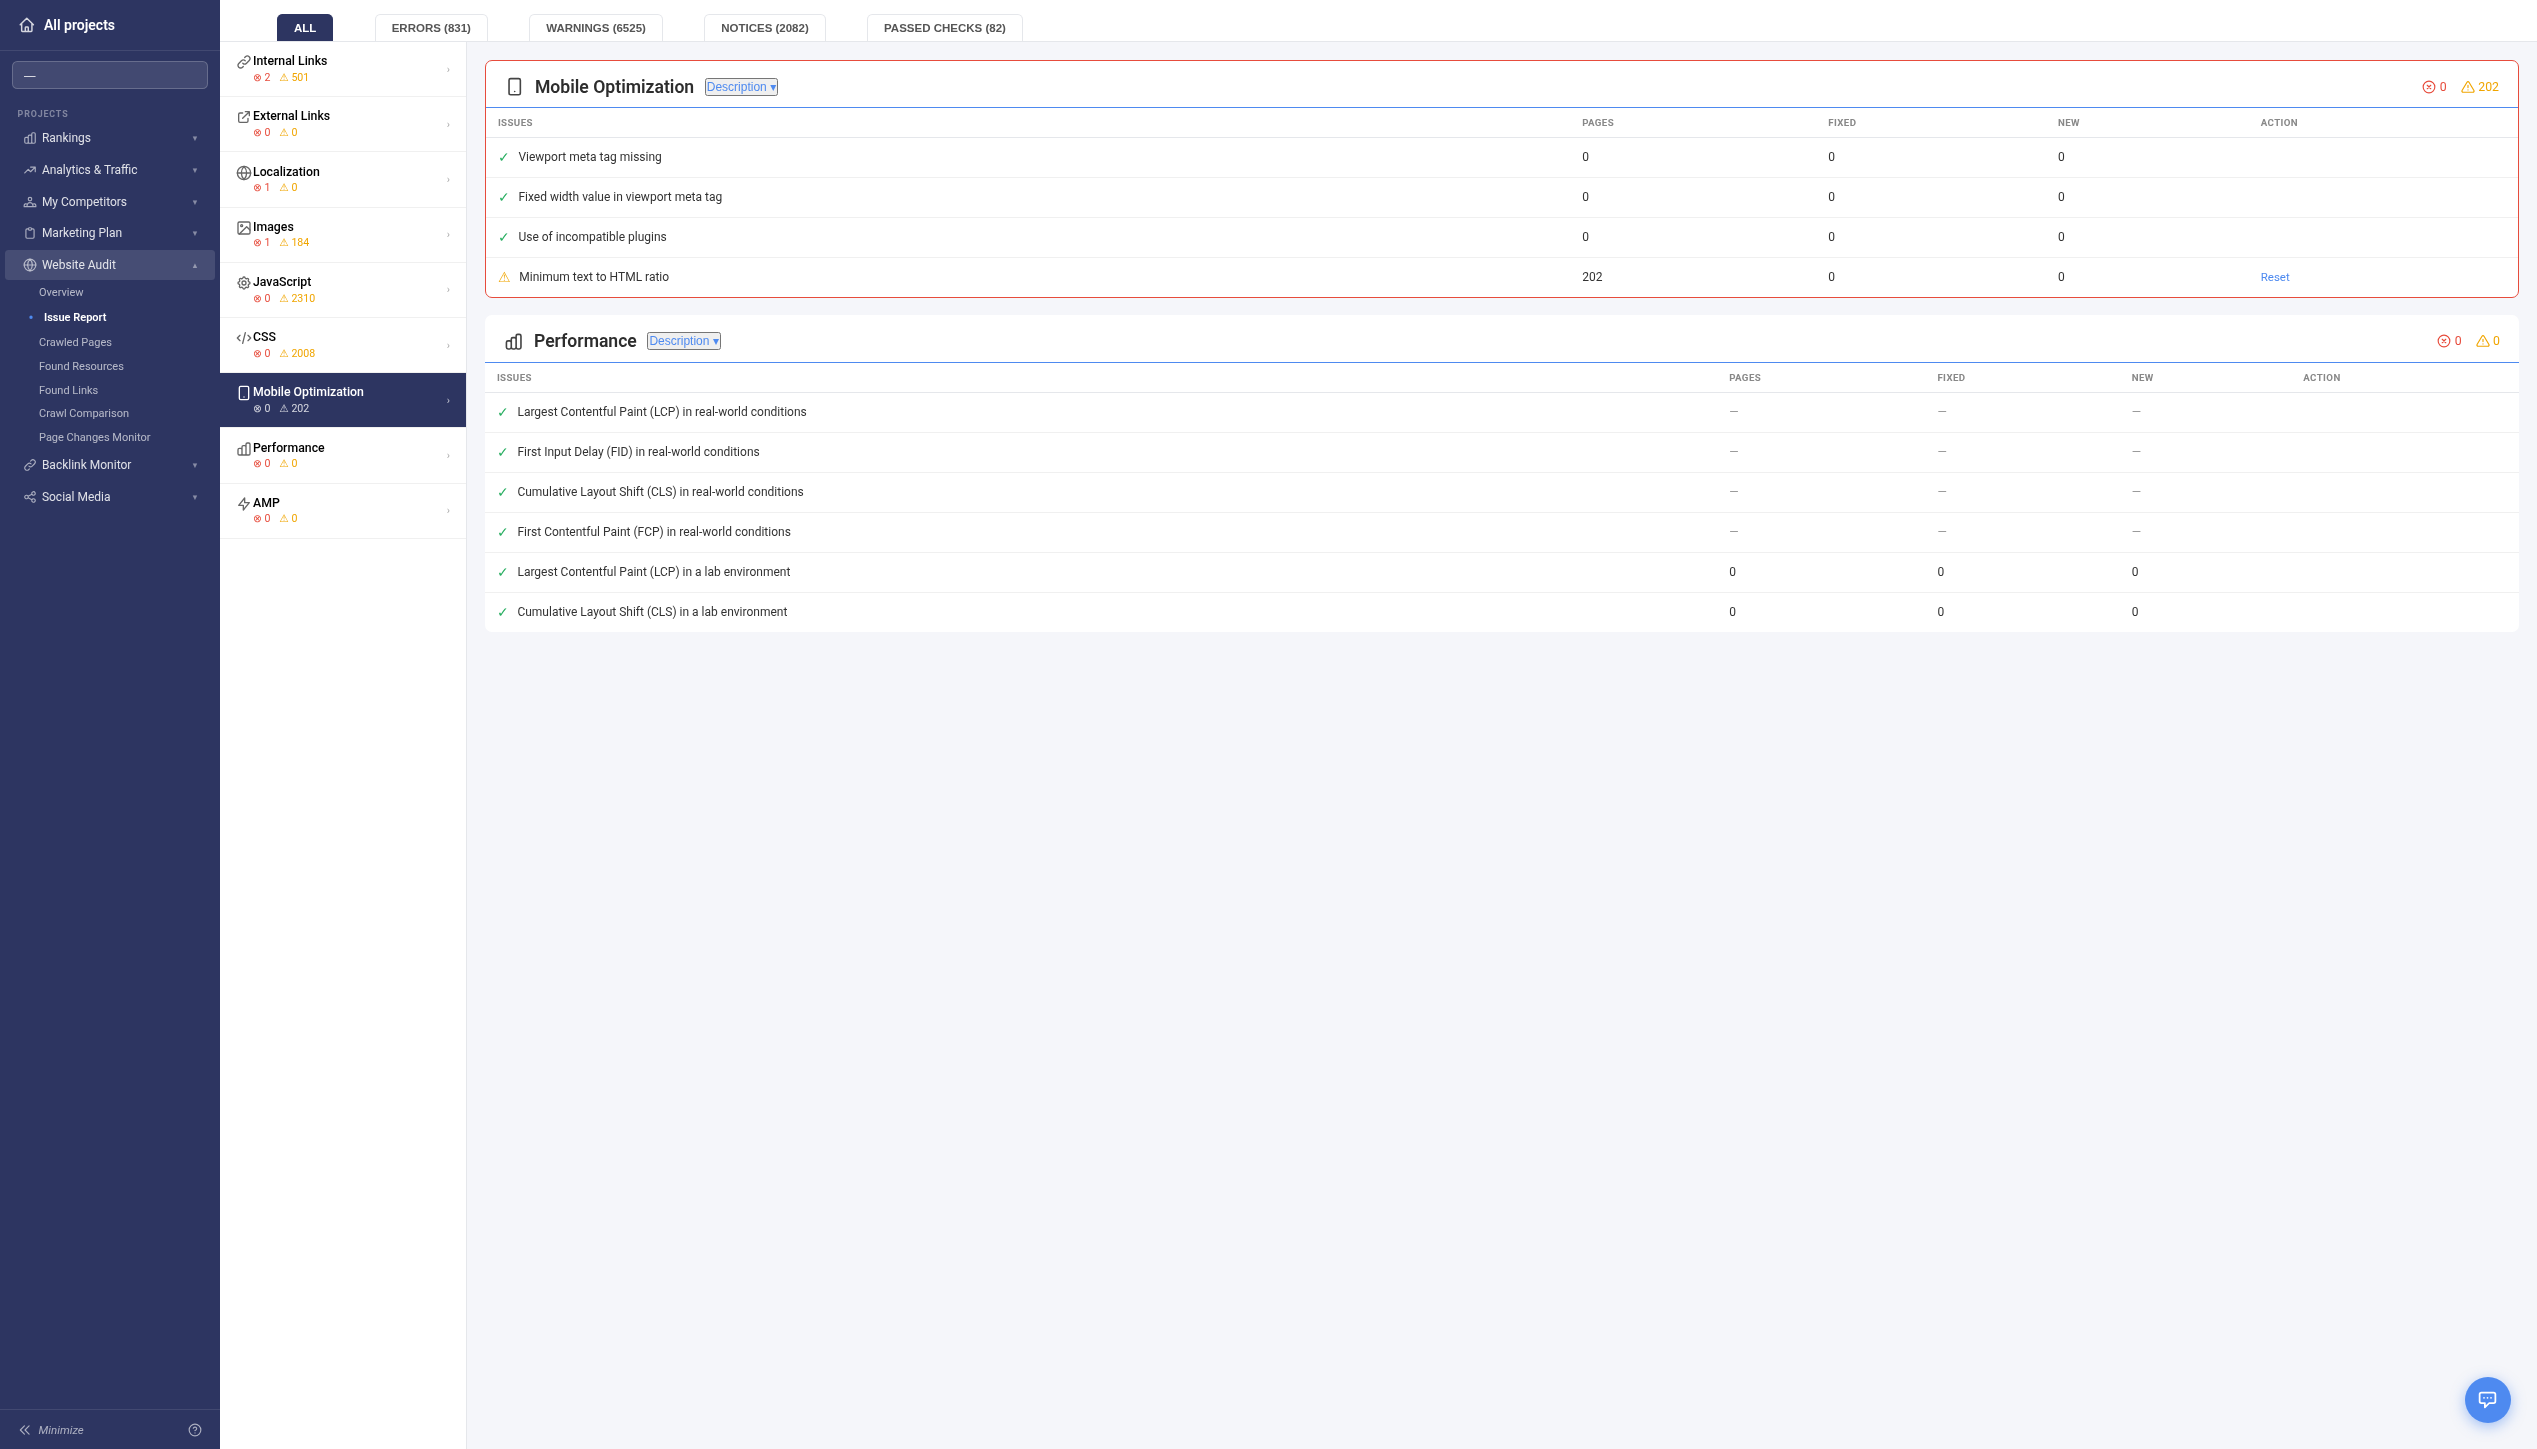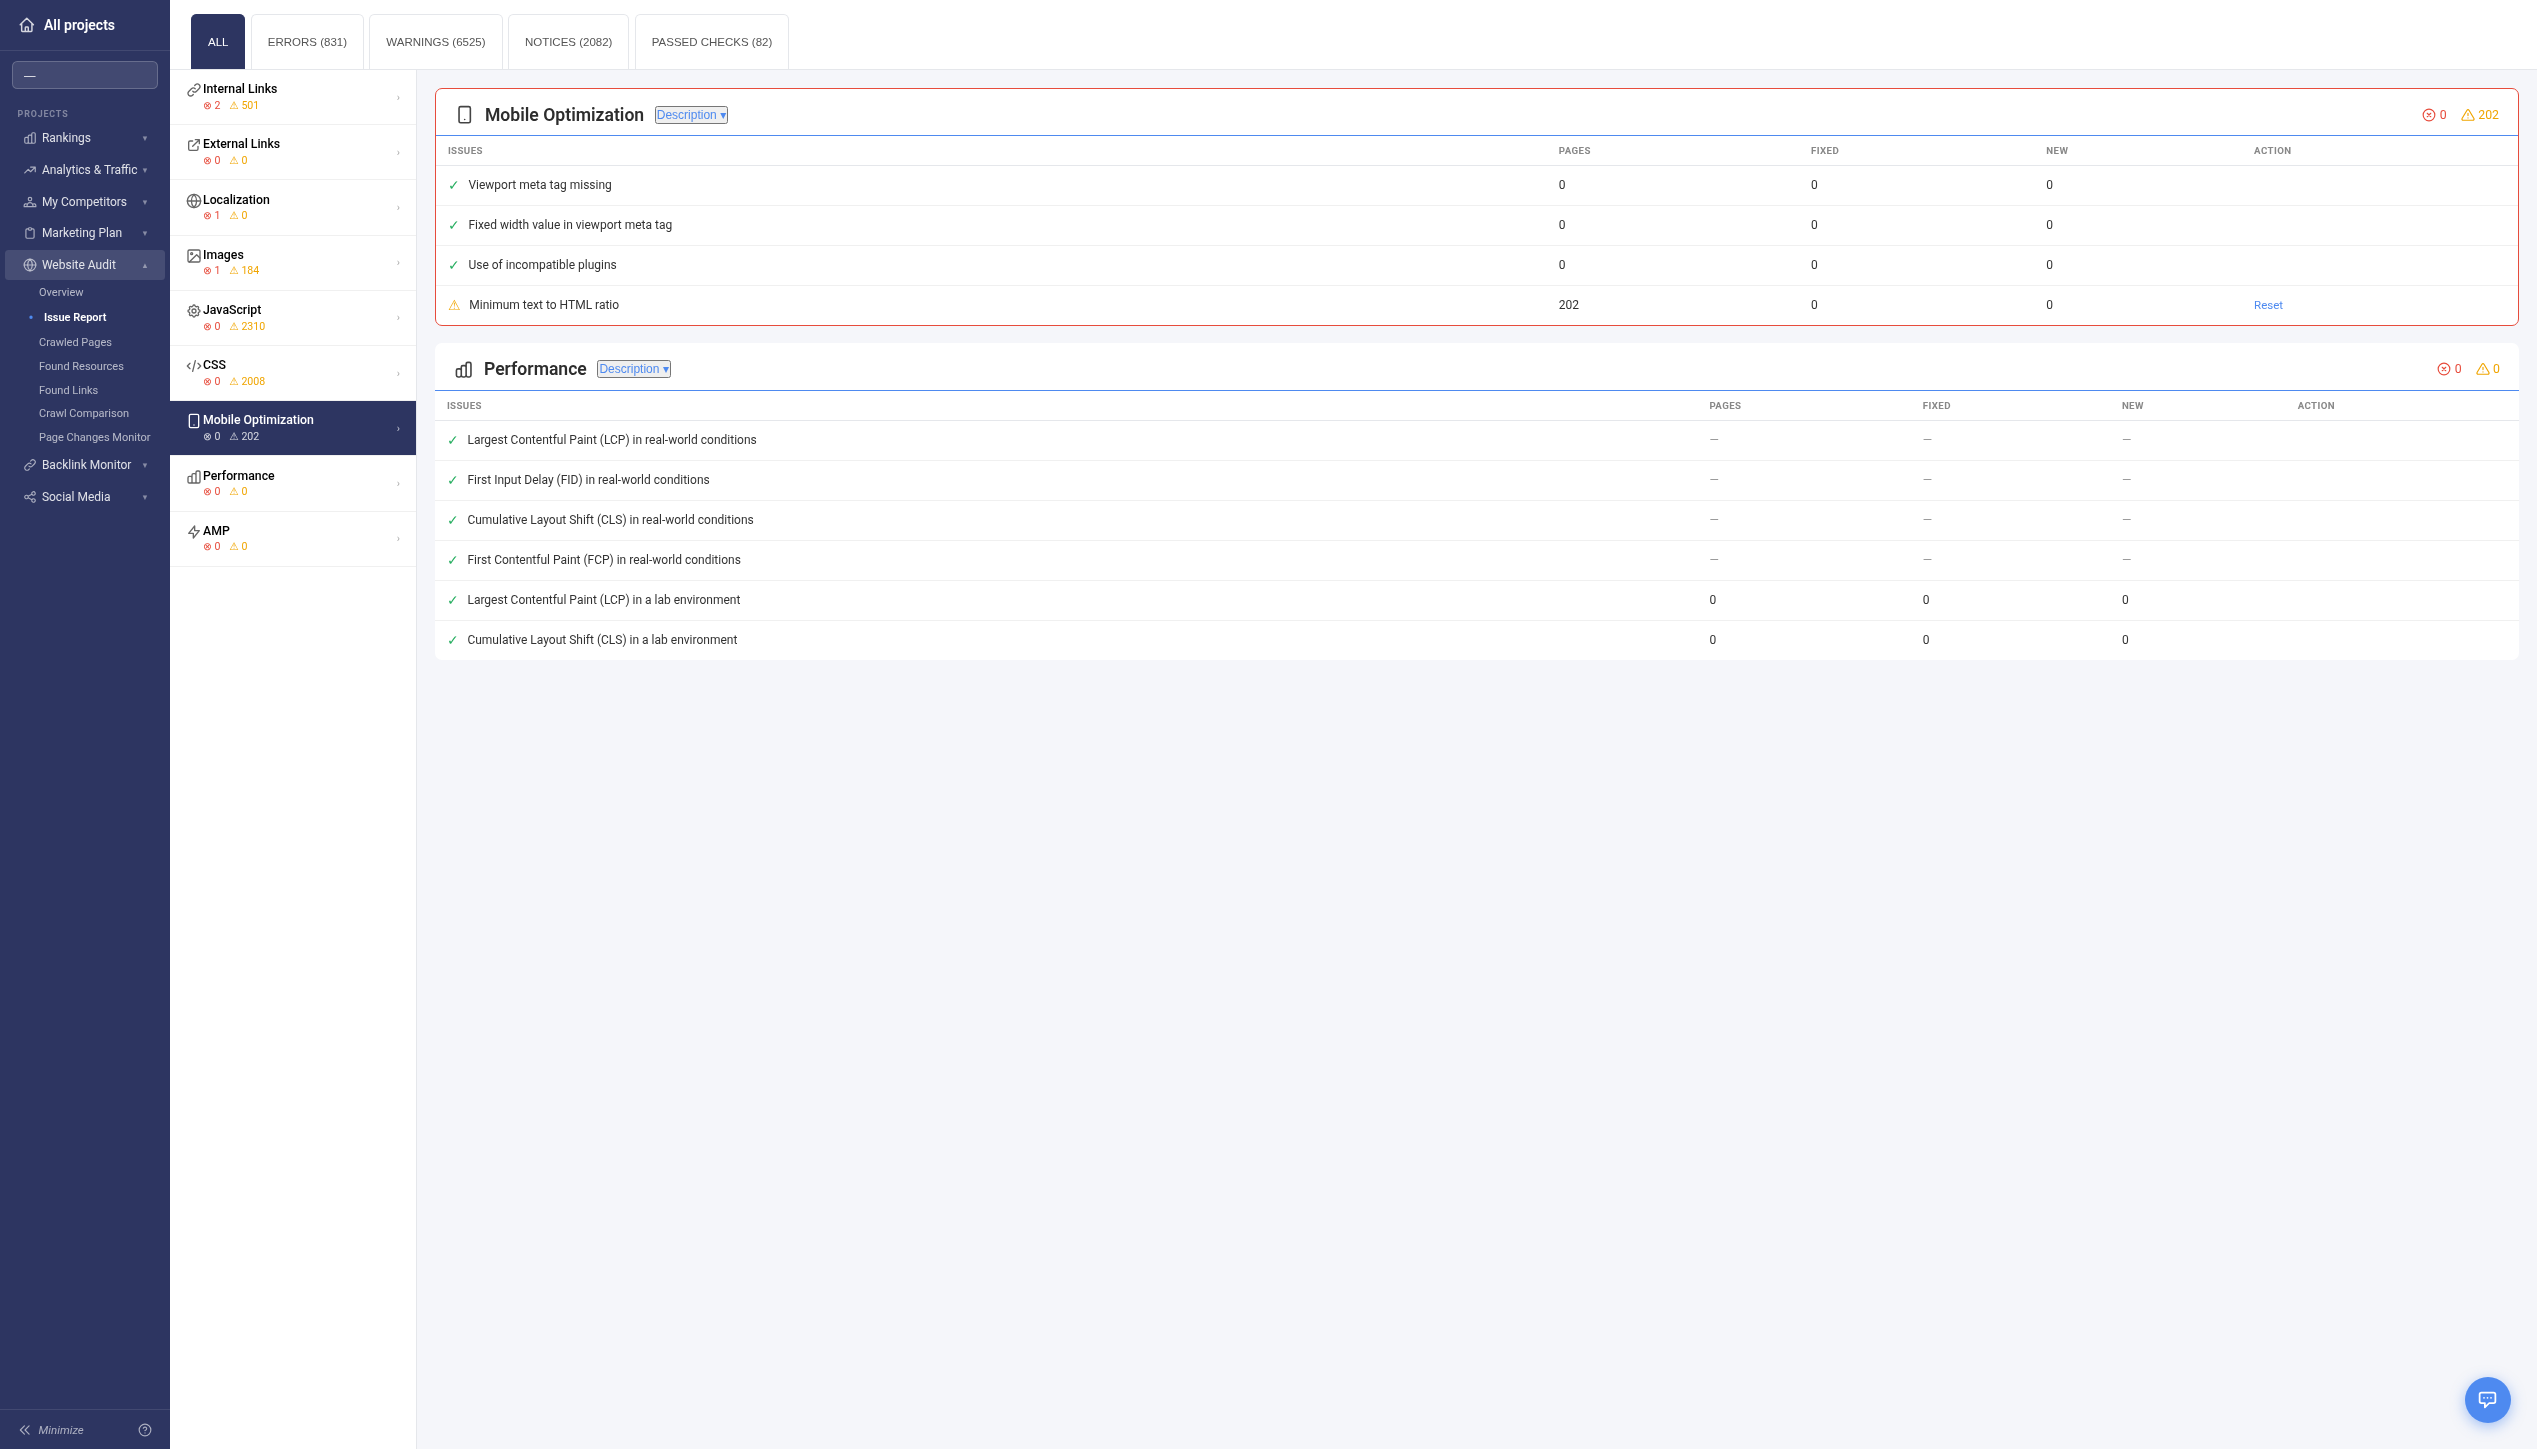--- a/index.html
+++ b/index.html
@@ -1,39 +1,39 @@
 <!DOCTYPE html>
 <html style="font-size:14px"><head>
   <meta charset="utf-8">
   <style>
     * { box-sizing: border-box; margin: 0; padding: 0; }
     body { font-family: -apple-system, BlinkMacSystemFont, 'Segoe UI', Roboto, sans-serif; display: flex; height: 100vh; overflow: hidden; background: #f5f6fa; }
 
     
-    .sidebar { width: 170px; background: #2d3561; color: #fff; display: flex; flex-direction: column; min-height: 100vh; flex-shrink: 0; }
+    .sidebar { width: 220px; background: #2d3561; color: #fff; display: flex; flex-direction: column; min-height: 100vh; flex-shrink: 0; }
     .sidebar-header { padding: 16px 17.6px; display: flex; align-items: center; gap: 8.8px; font-size: 14px; font-weight: 600; border-bottom: 0.9px solid rgba(255,255,255,0.1); }
     .sidebar-header svg { opacity: 0.8; }
     .sidebar-dropdown { margin: 10.6px 12.3px; }
     .sidebar-dropdown select { width: 100%; background: rgba(255,255,255,0.1); color: #fff; border: 0.9px solid rgba(255,255,255,0.2); border-radius: 5.3px; padding: 7px 10.6px; font-size: 11.5px; appearance: none; cursor: pointer; }
     .sidebar-section-label { font-size: 8.8px; font-weight: 700; color: rgba(255,255,255,0.4); letter-spacing: 0.9px; padding: 8.8px 17.6px 3.5px; text-transform: uppercase; }
     .sidebar-item { display: flex; align-items: center; justify-content: space-between; padding: 8px 17.6px; cursor: pointer; font-size: 12px; color: rgba(255,255,255,0.85); border-radius: 3.5px; margin: 0.9px 5.3px; }
     .sidebar-item.active { background: rgba(255,255,255,0.12); }
     .sidebar-item-left { display: flex; align-items: center; gap: 5px; }
     .sidebar-item svg { opacity: 0.7; }
     .chevron { font-size: 8.8px; opacity: 0.5; }
     .sidebar-sub { padding-left: 39px; text-align: center; }
     .sidebar-sub-item { padding: 5.3px 17.6px 5.3px 0; font-size: 11px; color: rgba(255,255,255,0.65); cursor: pointer; display: flex; align-items: center; gap: 5.3px; }
     .sidebar-sub-item.active { color: #fff; font-weight: 600; }
     .sidebar-sub-item.active::before { content: '•'; color: #4e8af0; font-size: 14px; margin-left: -10.6px; margin-right: 5.3px; }
     .sidebar-footer { margin-top: auto; padding: 12.3px 17.6px; display: flex; align-items: center; justify-content: space-between; font-size: 11.5px; color: rgba(255,255,255,0.6); border-top: 0.9px solid rgba(255,255,255,0.1); cursor: pointer; font-style: italic; }
 
     
     .main { flex: 1; display: flex; flex-direction: column; overflow: hidden; }
     .top-tabs { display: flex; gap: 5.3px; padding: 14px 21px 0; background: #fff; border-bottom: 0.9px solid #e5e7eb; }
-    .tab-btn { padding: 21px 16px; border-radius: 5.3px 5.3px 0 0; border: 0.9px solid #e5e7eb; border-bottom: none; background: #fff; font-size: 11.5px; cursor: pointer; color: #555; font-weight: 400; }
+    .tab-btn { padding: 7px 16px; border-radius: 5.3px 5.3px 0 0; border: 0.9px solid #e5e7eb; border-bottom: none; background: #fff; font-size: 11.5px; cursor: pointer; color: #555; font-weight: 700; margin-left: 36px; }
     .tab-btn.active { background: #2d3561; color: #fff; border-color: #2d3561; }
 
     .content-area { display: flex; flex: 1; overflow: hidden; }
 
     
     .left-panel { width: 247px; background: #fff; border-right: 0.9px solid #e5e7eb; overflow-y: auto; flex-shrink: 0; }
     .left-item { display: flex; align-items: center; justify-content: space-between; padding: 12.3px 16px; border-bottom: 0.9px solid #f0f0f0; cursor: pointer; }
     .left-item.active { background: #2d3561; color: #fff; }
     .left-item-left { display: flex; align-items: flex-start; gap: 1px; }
     .left-item-title { font-size: 12.3px; font-weight: 500; }

